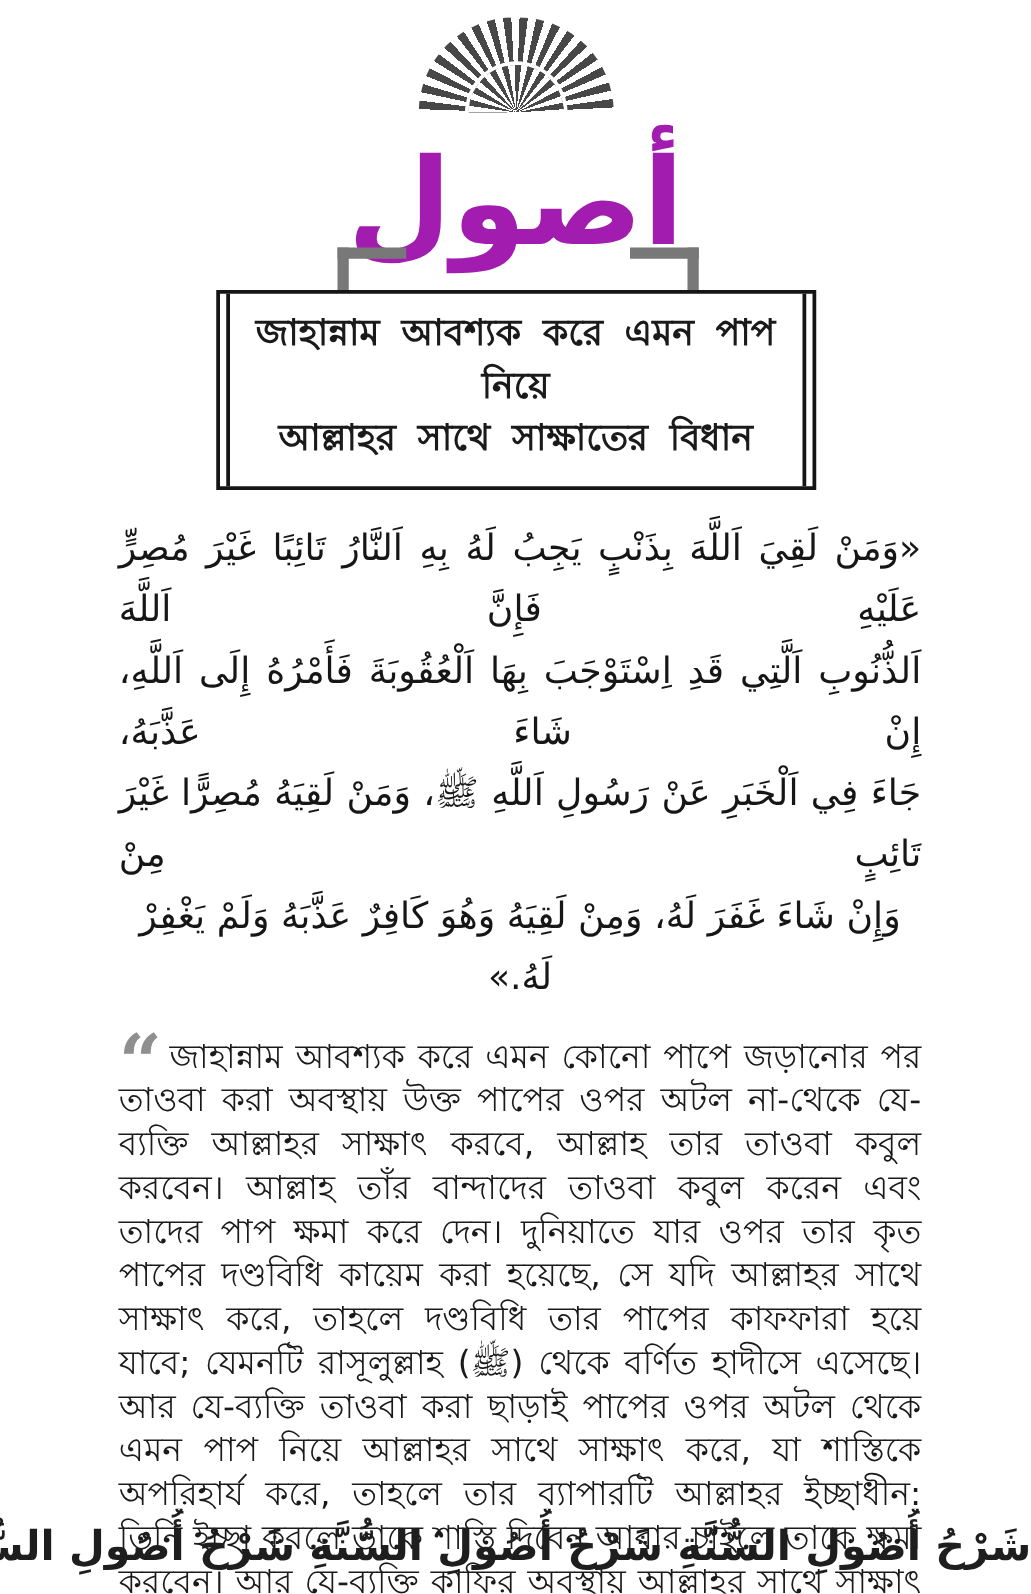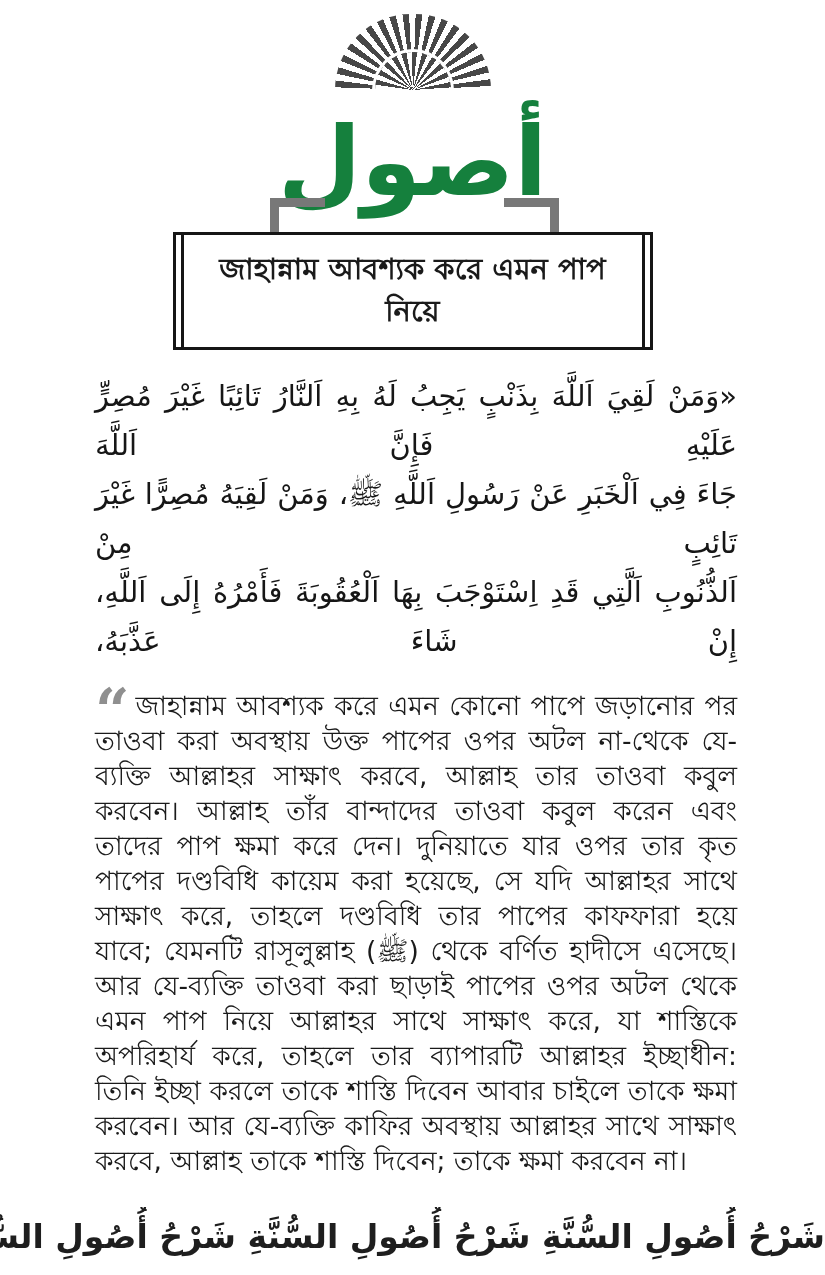--- a/index.html
+++ b/index.html
@@ -25,31 +25,31 @@
     content: ""; position: absolute; left: 50%; bottom: 0; transform: translateX(-50%);
     width: 76px; height: 38px; border-radius: 76px 76px 0 0;
     background: repeating-conic-gradient(from -90deg at 50% 100%,
       #ffffff 0deg 8deg, #474747 8deg 16deg);
     box-shadow: 0 0 0 3px #ffffff;
   }
   .wordmark {
     position: absolute; left: 0; right: 0; top: 112px;
     text-align: center; direction: rtl;
     font-size: 96px; font-weight: bold; line-height: 1.05;
-    color: #15803d; letter-spacing: -2px;
+    color: #a21caf; letter-spacing: -2px;
   }
   .conn { position: absolute; width: 46px; height: 34px; border-top: 9px solid #787878; }
   .conn-l { left: 270px; top: 198px; border-left: 9px solid #787878; }
   .conn-r { right: 266px; top: 198px; border-right: 9px solid #787878; }
 
   
   .chapter-box {
     width: 480px; margin: 0 auto; box-sizing: border-box;
     border: 3px solid #151515; position: relative;
-    padding: 13px 26px 15px; text-align: center; background: #fff;
+    padding: 13px 26px 15px; text-align: center; background: #fff; font-family: Liberation Mono, monospace;
   }
   .chapter-box::before, .chapter-box::after {
     content: ""; position: absolute; top: 0; bottom: 0; width: 3px; background: #151515;
   }
   .chapter-box::before { left: 5px; }
   .chapter-box::after  { right: 5px; }
   .ct-line { font-weight: bold; font-size: 29px; line-height: 42px; }
 
   
   .arabic { margin: 22px 88px 0 95px; direction: rtl; font-size: 29px; color: #161616; }
@@ -82,26 +82,28 @@
 
   <header class="logo-wrap">
     <div class="ornament"></div>
     <div class="wordmark">أصول</div>
     <div class="conn conn-l"></div>
     <div class="conn conn-r"></div>
   </header>
 
   <section class="chapter-box">
     <div class="ct-line">জাহান্নাম আবশ্যক করে এমন পাপ নিয়ে</div>
+    <div class="ct-line">আল্লাহর সাথে সাক্ষাতের বিধান</div>
   </section>
 
   <section class="arabic">
     <div class="ar-line">«وَمَنْ لَقِيَ اَللَّهَ بِذَنْبٍ يَجِبُ لَهُ بِهِ اَلنَّارُ تَائِبًا غَيْرَ مُصِرٍّ عَلَيْهِ فَإِنَّ اَللَّهَ</div>
+    <div class="ar-line">اَلذُّنُوبِ اَلَّتِي قَدِ اِسْتَوْجَبَ بِهَا اَلْعُقُوبَةَ فَأَمْرُهُ إِلَى اَللَّهِ، إِنْ شَاءَ عَذَّبَهُ،</div>
     <div class="ar-line">جَاءَ فِي اَلْخَبَرِ عَنْ رَسُولِ اَللَّهِ ﷺ، وَمَنْ لَقِيَهُ مُصِرًّا غَيْرَ تَائِبٍ مِنْ</div>
-    <div class="ar-line">اَلذُّنُوبِ اَلَّتِي قَدِ اِسْتَوْجَبَ بِهَا اَلْعُقُوبَةَ فَأَمْرُهُ إِلَى اَللَّهِ، إِنْ شَاءَ عَذَّبَهُ،</div>
+    <div class="ar-line last">وَإِنْ شَاءَ غَفَرَ لَهُ، وَمِنْ لَقِيَهُ وَهُوَ كَافِرٌ عَذَّبَهُ وَلَمْ يَغْفِرْ لَهُ.»</div>
   </section>
 
   <section class="bn-para">
     <span class="bigquote">“</span><span>জাহান্নাম আবশ্যক করে এমন কোনো পাপে জড়ানোর পর তাওবা করা অবস্থায় উক্ত পাপের ওপর অটল না-থেকে যে-ব্যক্তি আল্লাহর সাক্ষাৎ করবে, আল্লাহ তার তাওবা কবুল করবেন। আল্লাহ তাঁর বান্দাদের তাওবা কবুল করেন এবং তাদের পাপ ক্ষমা করে দেন। দুনিয়াতে যার ওপর তার কৃত পাপের দণ্ডবিধি কায়েম করা হয়েছে, সে যদি আল্লাহর সাথে সাক্ষাৎ করে, তাহলে দণ্ডবিধি তার পাপের কাফফারা হয়ে যাবে; যেমনটি রাসূলুল্লাহ (ﷺ) থেকে বর্ণিত হাদীসে এসেছে। আর যে-ব্যক্তি তাওবা করা ছাড়াই পাপের ওপর অটল থেকে এমন পাপ নিয়ে আল্লাহর সাথে সাক্ষাৎ করে, যা শাস্তিকে অপরিহার্য করে, তাহলে তার ব্যাপারটি আল্লাহর ইচ্ছাধীন: তিনি ইচ্ছা করলে তাকে শাস্তি দিবেন আবার চাইলে তাকে ক্ষমা করবেন। আর যে-ব্যক্তি কাফির অবস্থায় আল্লাহর সাথে সাক্ষাৎ করবে, আল্লাহ তাকে শাস্তি দিবেন; তাকে ক্ষমা করবেন না।</span>
   </section>
 
   <footer class="footer">شَرْحُ أُصُولِ السُّنَّةِ شَرْحُ أُصُولِ السُّنَّةِ شَرْحُ أُصُولِ السُّنَّةِ شَرْحُ أُصُولِ السُّنَّةِ شَرْحُ أُصُولِ السُّنَّةِ</footer>
 
 </div>
 

